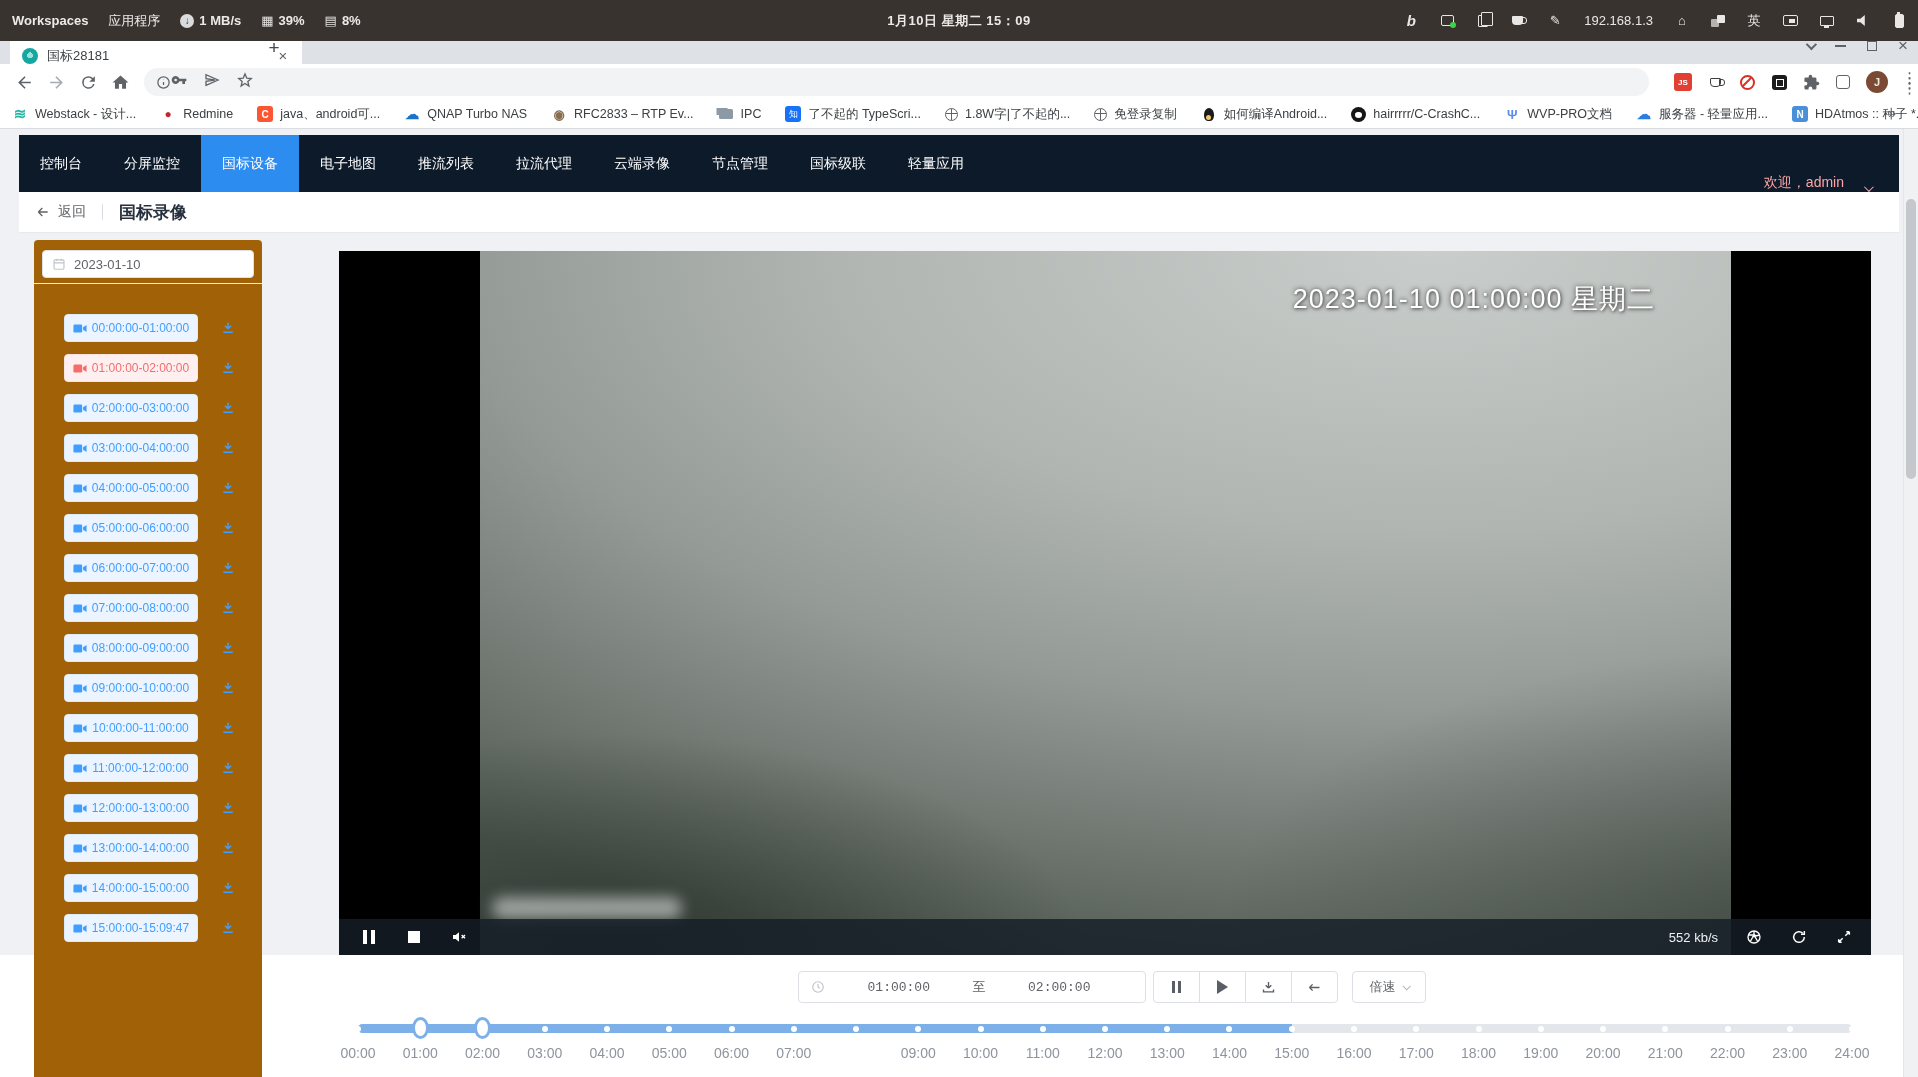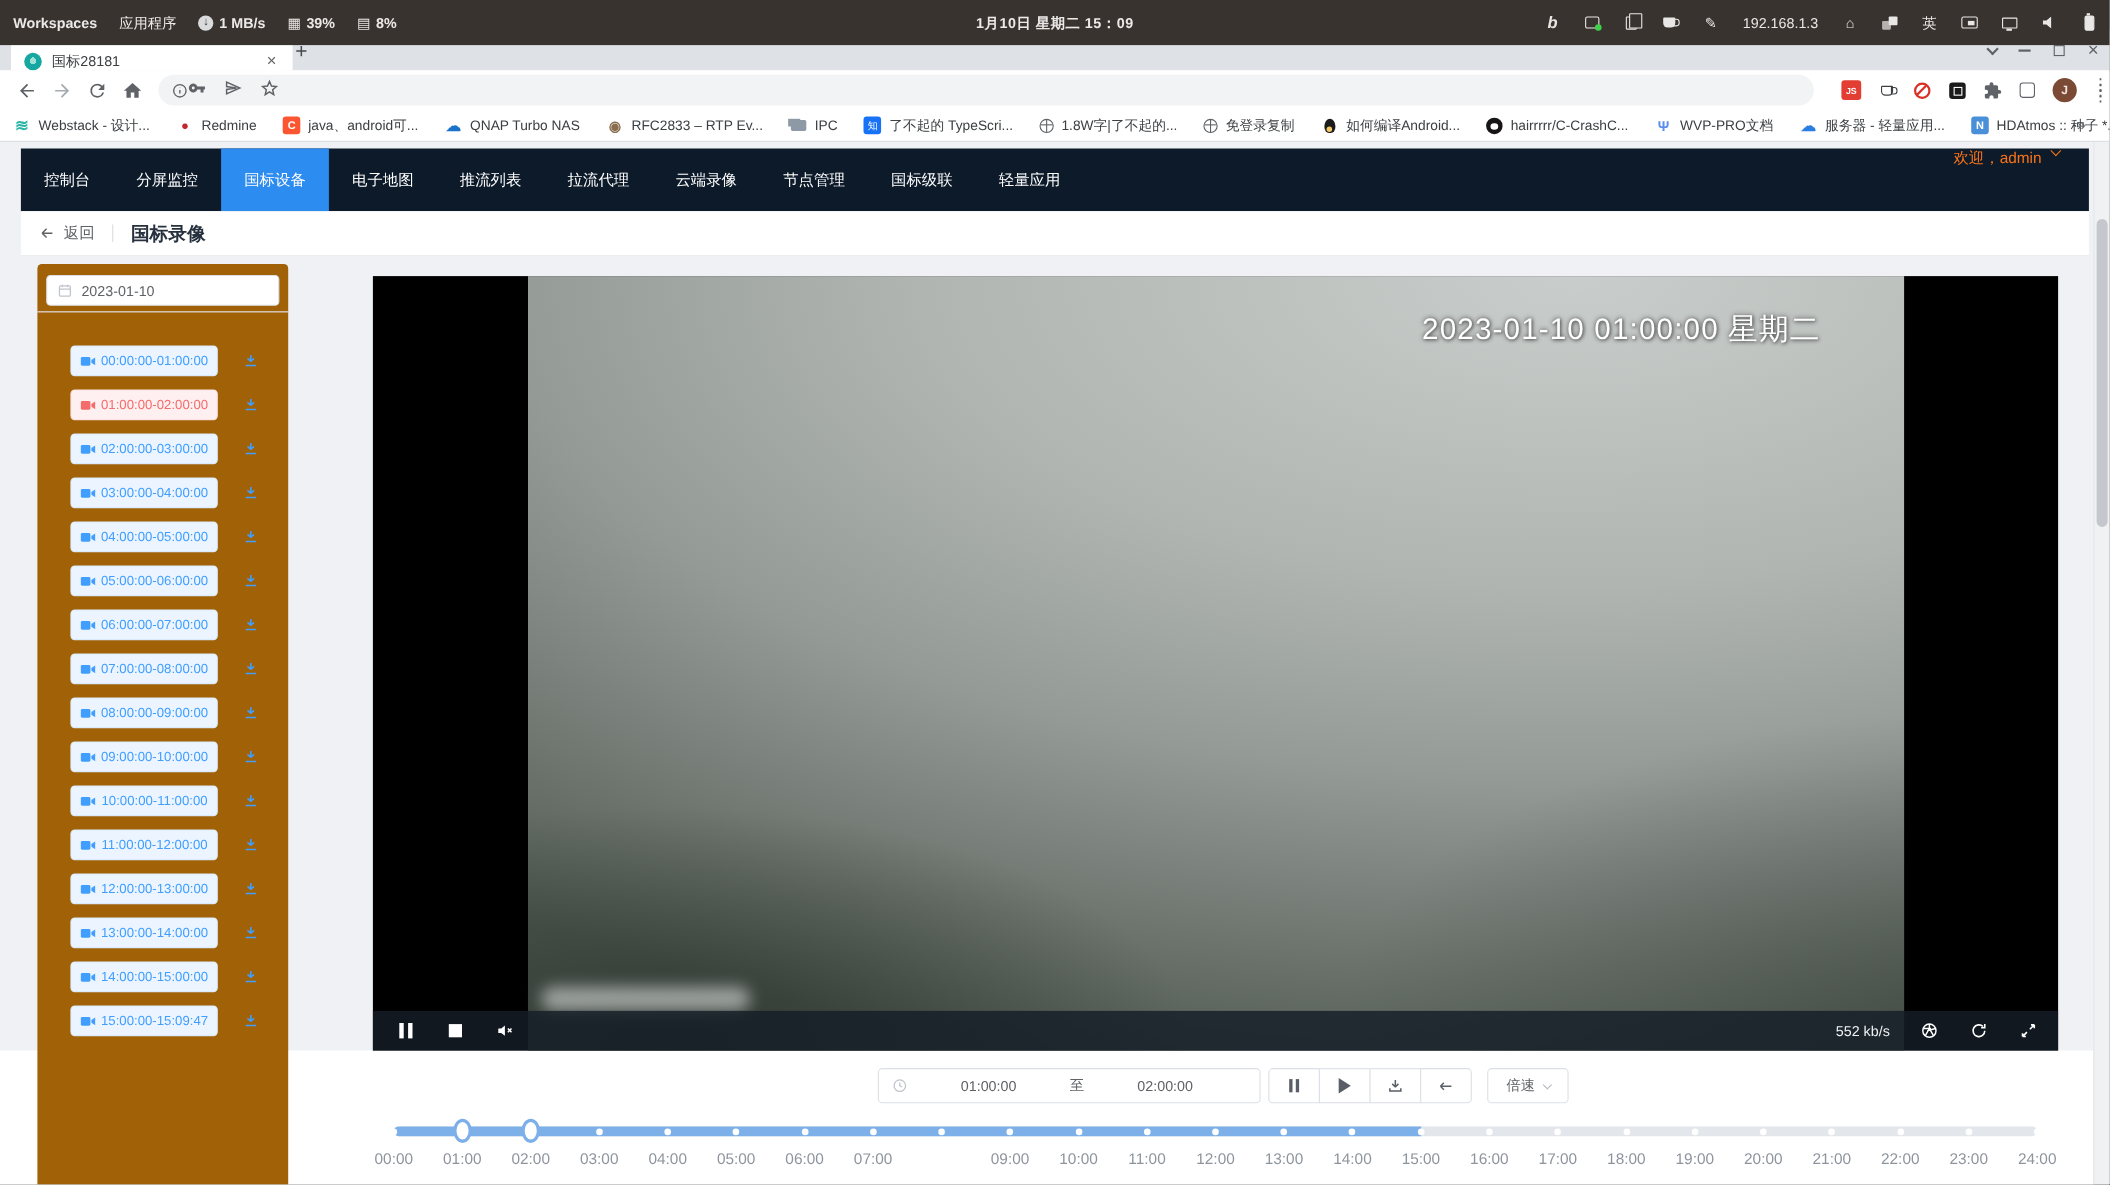--- a/index.html
+++ b/index.html
@@ -29,21 +29,21 @@
   .i-disp { width:15px; height:11px; border:1.5px solid #e9e7e5; border-radius:2px; position:relative; }
   .i-disp::after { content:""; position:absolute; right:2px; bottom:2px; width:6px; height:4px; background:#e9e7e5; }
   .i-mon { width:14px; height:10px; border:1.5px solid #e9e7e5; border-radius:1px; position:relative; }
   .i-mon::after { content:""; position:absolute; left:3px; bottom:-3px; width:5px; height:2px; background:#e9e7e5; }
   .i-spk { width:12px; height:12px; background:#e9e7e5; clip-path:polygon(0 35%, 28% 35%, 65% 5%, 65% 95%, 28% 65%, 0 65%); }
   .i-batt { width:9px; height:14px; border:1.5px solid #e9e7e5; border-radius:2px; position:relative; background:#e9e7e5; }
   .i-batt::before { content:""; position:absolute; top:-3px; left:1.5px; width:3px; height:2px; background:#e9e7e5; }
 
   
   .tabstrip { position:absolute; left:0; top:27px; right:0; height:37px; background:#dee1e6; }
-  .tab { position:absolute; left:10px; top:4px; width:256px; height:33px; background:#fff; border-radius:10px 10px 0 0; display:flex; align-items:center; padding:16px 10px 0 12px; }
+  .tab { position:absolute; left:10px; top:4px; width:292px; height:33px; background:#fff; border-radius:10px 10px 0 0; display:flex; align-items:center; padding:16px 10px 0 12px; }
   .favicon { width:16px; height:16px; border-radius:50%; background:radial-gradient(circle at 50% 45%, #9fe0d8 0 3px, #16a8a0 3px); flex:none; }
   .tab-title { font-size:13px; color:#3c4043; margin-left:9px; flex:1; white-space:nowrap; overflow:hidden; }
   .tab-close { font-size:15px; color:#5f6368; width:18px; height:18px; line-height:17px; text-align:center; border-radius:50%; }
   .newtab { position:absolute; left:262px; top:9px; width:24px; height:24px; font-size:19px; color:#45494d; text-align:center; line-height:23px; border-radius:50%; }
   .winctl { position:absolute; right:10px; top:0; height:37px; display:flex; align-items:center; gap:21px; color:#5f6368; }
   .chev { width:8px; height:8px; border-right:2px solid #5f6368; border-bottom:2px solid #5f6368; transform:rotate(45deg) translateY(-2px); display:inline-block; }
   .win-min { width:11px; height:2px; background:#5f6368; display:inline-block; }
   .win-max { width:10px; height:10px; border:1.7px solid #5f6368; display:inline-block; }
   .win-x { font-size:17px; line-height:10px; }
 
@@ -93,21 +93,21 @@
 
   
   .page { position:absolute; left:0; top:129px; right:15px; bottom:0; background:#eff1f4; overflow:hidden; }
   .pscroll { position:absolute; right:0; top:129px; bottom:0; width:15px; background:#f0f1f3; border-left:1px solid #e4e6e9; }
   .pscroll .thumb { position:absolute; left:2px; right:2px; top:70px; height:280px; background:#c4c7cc; border-radius:6px; }
 
   .appnav { position:absolute; left:19px; right:4px; top:6px; height:57px; background:#0c1a2a; display:flex; }
   .nav-items { display:flex; height:100%; }
   .nav-item { display:flex; align-items:center; padding:0 21px; color:#fefefe; font-size:14px; cursor:pointer; }
   .nav-item.active { background:#2d8cf0; }
-  .nav-welcome { margin-left:auto; display:flex; align-items:flex-start; gap:8px; color:#f97316; font-size:14px; padding-right:28px; }
+  .nav-welcome { margin-left:auto; display:flex; align-items:flex-end; gap:20px; color:#fca5a5; font-size:14px; padding-right:28px; }
   .chev-sm { width:7px; height:7px; border-right:1.6px solid currentColor; border-bottom:1.6px solid currentColor; transform:rotate(45deg) translateY(-2px); display:inline-block; }
 
   .crumb { position:absolute; left:19px; right:4px; top:63px; height:41px; background:#fff; border-bottom:1px solid #e7e9ec; display:flex; align-items:center; }
   .crumb-back { display:flex; align-items:center; gap:7px; color:#606266; font-size:14px; margin-left:16px; cursor:pointer; }
   .crumb-back svg { width:16px; height:16px; }
   .crumb-sep { width:1px; height:16px; background:#d8dce2; margin:0 16px; }
   .crumb-title { font-size:17px; font-weight:700; color:#27313e; }
 
   .bottom-band { position:absolute; left:0; right:0; top:826px; bottom:0; background:#fff; }
 
@@ -139,21 +139,21 @@
   .pcb-right { margin-left:auto; display:flex; align-items:center; gap:27px; padding-right:18px; }
   .pcb .icon { display:flex; align-items:center; justify-content:center; width:18px; height:18px; cursor:pointer; }
   .i-pause { display:flex; gap:4px; } .i-pause i { width:4px; height:14px; background:#fff; }
   .i-stop { width:12px; height:12px; background:#fff; }
   .pcb svg { width:16px; height:16px; }
   .bitrate { font-size:13px; color:#eef1f4; }
 
   
   .timegroup { position:absolute; left:798px; top:842px; width:348px; height:32px; background:#fff; border:1px solid #dcdfe6; border-radius:4px; display:flex; align-items:center; padding:0 12px; }
   .timegroup svg { width:14px; height:14px; color:#c0c4cc; flex:none; }
-  .timegroup input { border:0; outline:0; text-align:center; font-size:13px; color:#606266; width:110px; flex:1; background:transparent; font-family:Liberation Sans, sans-serif; }
+  .timegroup input { border:0; outline:0; text-align:center; font-size:13px; color:#606266; width:110px; flex:1; background:transparent; font-family:Liberation Mono, monospace; }
   .timegroup .to { font-size:13px; color:#606266; }
   .btngroup { position:absolute; left:1153px; top:842px; display:flex; }
   .btngroup button { width:47px; height:32px; background:#fff; border:1px solid #dcdfe6; margin-left:-1px; display:flex; align-items:center; justify-content:center; color:#5a5e66; cursor:pointer; }
   .btngroup button:first-child { border-radius:4px 0 0 4px; margin-left:0; }
   .btngroup button:last-child { border-radius:0 4px 4px 0; }
   .btngroup svg { width:15px; height:15px; }
   .b-pause { display:flex; gap:3.5px; } .b-pause i { width:3px; height:12px; background:#5a5e66; }
   .b-play { width:0; height:0; border-left:11px solid #5a5e66; border-top:7px solid transparent; border-bottom:7px solid transparent; }
   .speedbtn { position:absolute; left:1352px; top:842px; width:74px; height:32px; background:#fff; border:1px solid #dcdfe6; border-radius:4px; display:flex; align-items:center; justify-content:center; gap:7px; font-size:13px; color:#606266; cursor:pointer; font-family:inherit; }
   .speedbtn .chev-sm { color:#b4b9c0; transform:rotate(45deg) translateY(-1px); width:6px; height:6px; }

